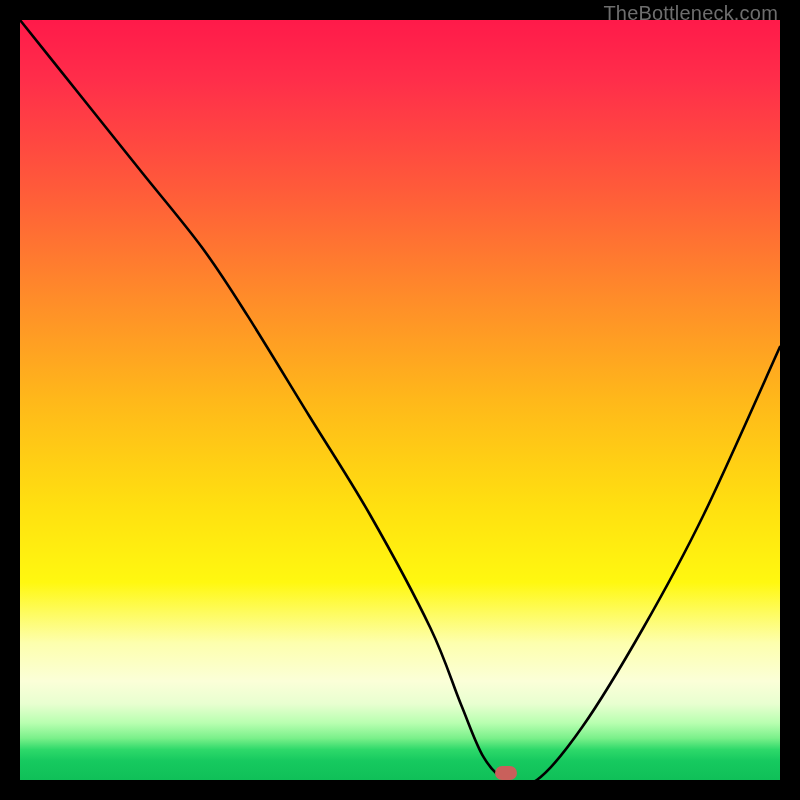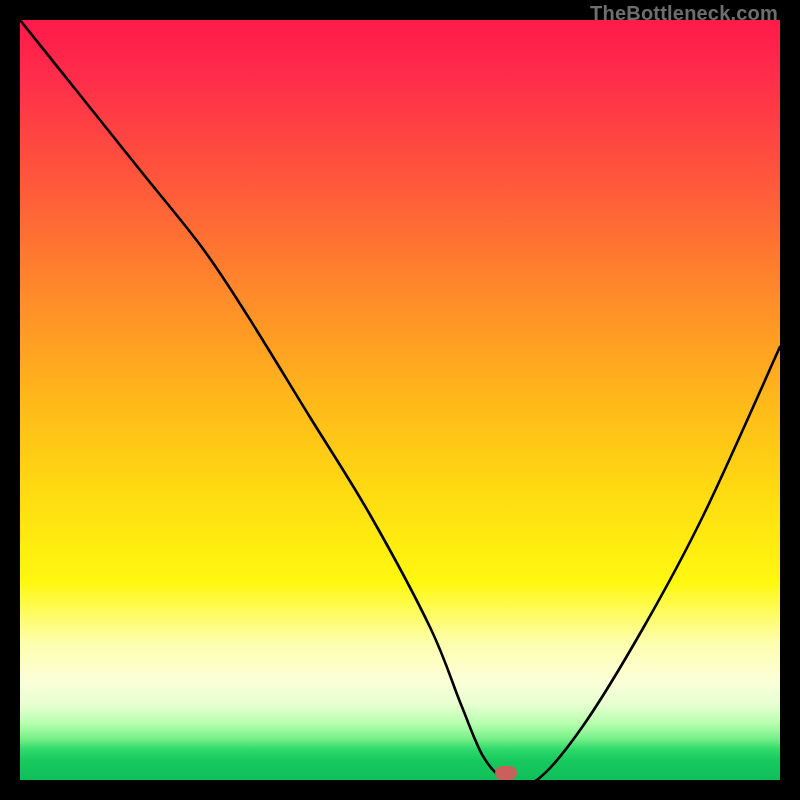--- a/index.html
+++ b/index.html
@@ -40,21 +40,21 @@
       #16c95f 97.5%,
       #0fc058 100%
     );
   }
   .watermark {
     position: absolute;
     right: 22px;
     top: 2px;
     font-family: Arial, Helvetica, sans-serif;
     font-size: 20px;
-    font-weight: 700;
+    font-weight: 400;
     color: #6e6e6e;
     letter-spacing: 0.2px;
     user-select: none;
   }
   svg.curve {
     position: absolute;
     left: 0;
     top: 0;
     width: 760px;
     height: 760px;

